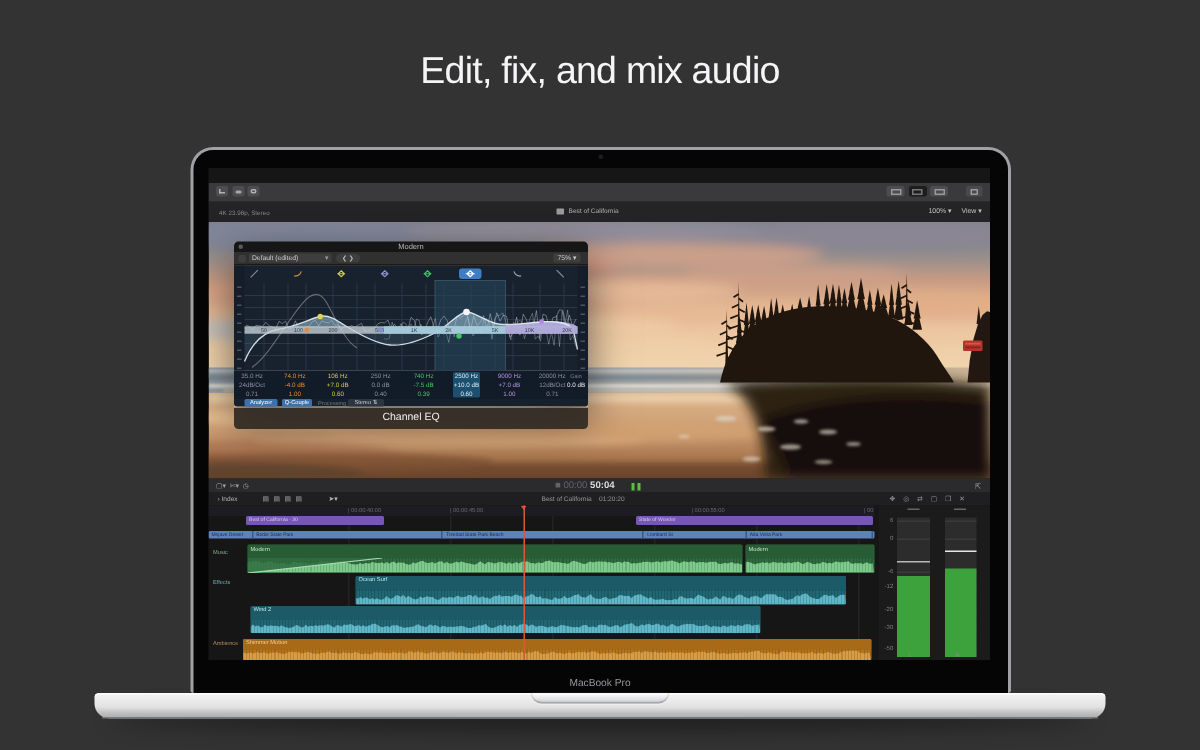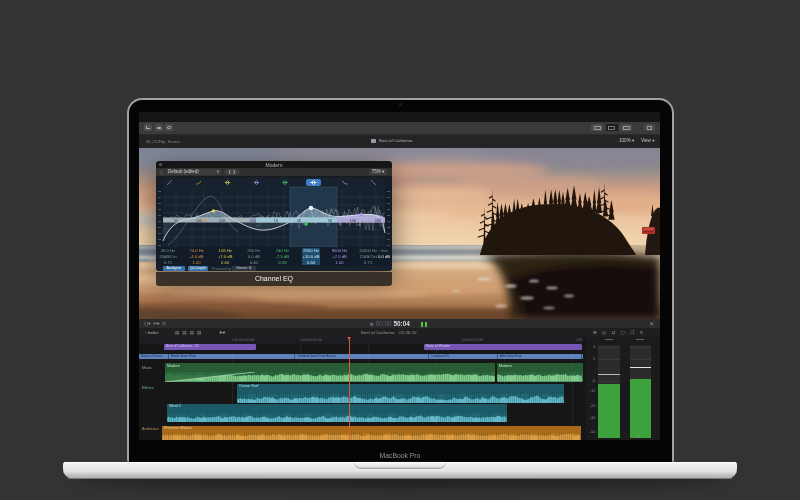--- a/index.html
+++ b/index.html
@@ -1,13 +1,14 @@
 <!DOCTYPE html>
 <html><head><meta charset="utf-8"><style>html,body{margin:0;padding:0;width:800px;height:500px;background:#333333;overflow:hidden}*{box-sizing:border-box;font-family:"Liberation Sans",sans-serif}</style></head><body>
 <div style="position:relative;width:800px;height:500px">
+    <div style="position:absolute;left:0;top:33px;width:800px;text-align:center;font-size:25px;letter-spacing:-0.5px;color:#f5f5f7">Edit, fix, and mix audio</div>
     <div style="position:absolute;left:72px;top:472px;width:656px;height:14px;background:rgba(0,0,0,0.45);border-radius:50%;filter:blur(7px)"></div>
     <div style="position:absolute;left:126.5px;top:98px;width:547px;height:364px;background:#9fa1a4;border-radius:15px 15px 2px 2px"></div>
     <div style="position:absolute;left:128.5px;top:100px;width:543px;height:362px;background:#050505;border-radius:13px 13px 0 0"></div>
     <div style="position:absolute;left:399px;top:103px;width:2.5px;height:2.5px;border-radius:50%;background:#1d1d1f"></div>
     <div id="screen" style="position:absolute;left:139px;top:112px;width:521px;height:328px;background:#161616;overflow:hidden">
       <div style="position:absolute;left:0;top:0;width:521px;height:9.5px;background:#161616"></div>
       <div style="position:absolute;left:0;top:9.5px;width:521px;height:13px;background:#3a3a3c;border-bottom:1px solid #2a2a2a"></div>
       <div style="position:absolute;left:5px;top:12px;width:8px;height:7px;background:#4d4d4f;border-radius:1.5px"></div>
       <div style="position:absolute;left:15.5px;top:12px;width:8px;height:7px;background:#4d4d4f;border-radius:1.5px"></div>
       <div style="position:absolute;left:26px;top:12px;width:8px;height:7px;background:#4d4d4f;border-radius:1.5px"></div>

